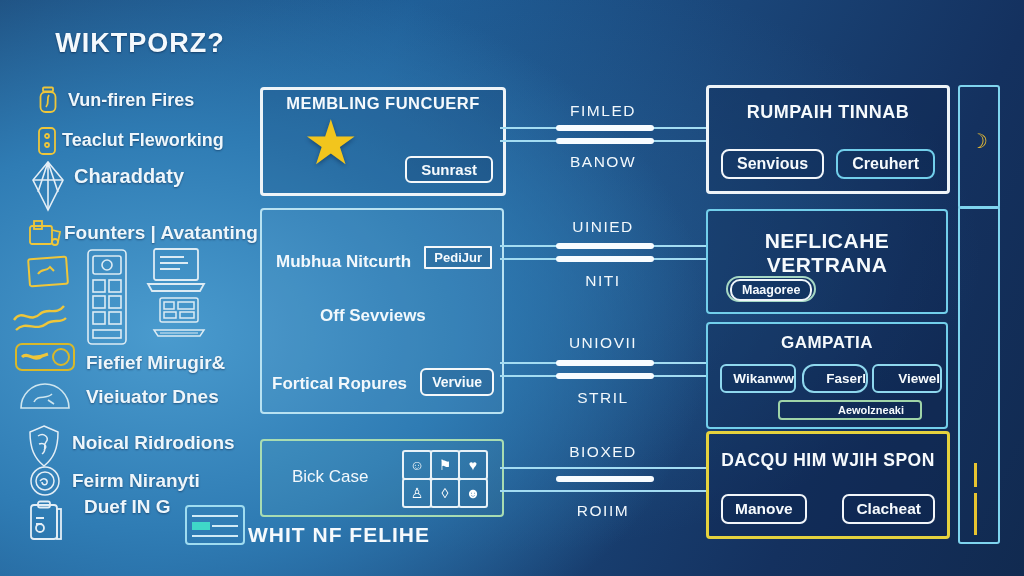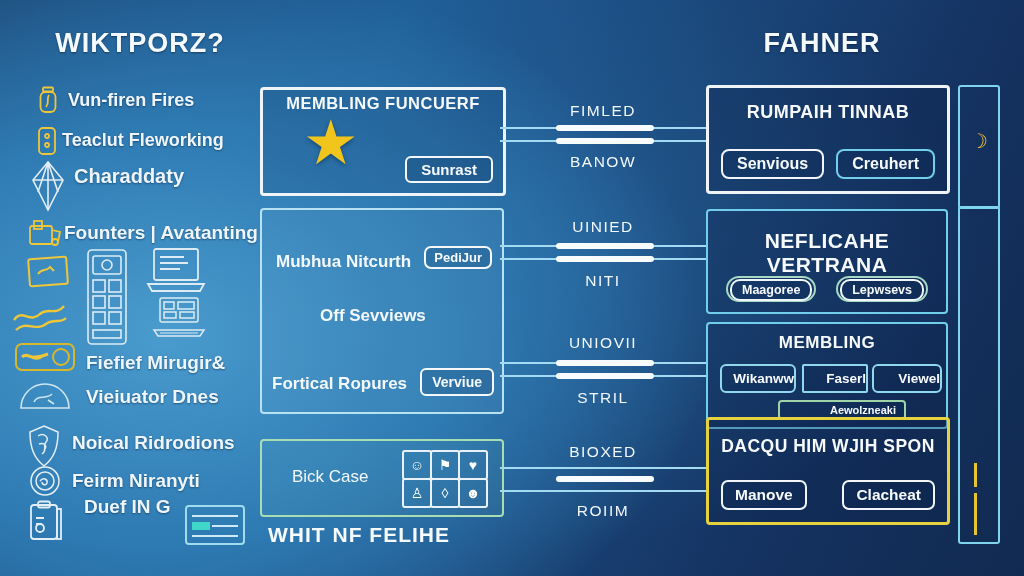--- a/index.html
+++ b/index.html
@@ -28,21 +28,20 @@
                display:flex; align-items:center; justify-content:center; font-size:14px; color:#fff; }
   .pill-outer { border:2px solid #a6d8c4; border-radius:14px; padding:2px; background:rgba(10,35,75,0.15); }
   .pill-inner { border:2px solid #f0f6fa; border-radius:10px; padding:2px 10px; font-size:12.5px; font-weight:bold; color:#f6fafd; text-align:center; }
 </style>
 </head>
 <body>
 
 <div class="canvas">
 
   <div class="abs hdr" style="left:40px;top:28px">WIKTPORZ?</div>
-  <div class="abs hdr" style="left:722px;top:28px">FAHNER</div>
 
   <span class="abs ico" style="left:36px;top:86px">
     <svg width="24" height="30" viewBox="0 0 24 30" fill="none" stroke="#eec63a" stroke-width="1.8">
       <rect x="7" y="1.5" width="10" height="4" rx="1"></rect>
         <rect x="4.5" y="6" width="15" height="20" rx="5"></rect>
       <path d="M13 9 C10 13 14 16 10 21"></path>
       </svg>
     </span>
   <span class="abs side-label" style="left:68px;top:90px">Vun-firen Fires</span>
 
@@ -173,39 +172,39 @@
     </span>
 
   <div class="abs fbox" style="left:260px;top:87px;width:240px;height:103px;border:3px solid #eef4f8;background:rgba(12,42,86,0.14)">
     <div class="box-title" style="margin-top:4px;font-size:16.5px">MEMBLING FUNCUERF</div>
     <span class="abs" style="left:40px;top:22px;font-size:62px;line-height:62px;color:#f2c51d;text-shadow:0 2px 4px rgba(0,20,50,.4)">★</span>
     <span class="abs btn" style="right:10px;bottom:10px;border:2px solid #f5f8fa;border-radius:6px;padding:3px 14px;font-size:15px">Sunrast</span>
   </div>
 
   <div class="abs fbox" style="left:260px;top:208px;width:240px;height:202px;border:2px solid #b8e2f2;background:rgba(150,210,235,0.08)">
     <span class="abs" style="left:14px;top:42px;font-size:17px;font-weight:bold">Mubhua Nitcurth</span>
-    <span class="abs btn" style="right:10px;top:36px;border:2px solid #f5f8fa;border-radius:7px;padding:2px 8px;font-size:13px">PediJur</span>
+    <span class="abs btn" style="right:10px;top:36px;border:2px solid #f5f8fa;border-radius:1px;padding:2px 8px;font-size:13px">PediJur</span>
     <span class="abs" style="left:58px;top:96px;font-size:17px;font-weight:bold">Off Sevviews</span>
     <span class="abs" style="left:10px;top:164px;font-size:17px;font-weight:bold">Fortical Ropures</span>
     <span class="abs btn" style="right:8px;top:158px;border:2px solid #f5f8fa;border-radius:6px;padding:4px 10px;font-size:14px">Verviue</span>
   </div>
 
   <div class="abs fbox" style="left:260px;top:439px;width:240px;height:74px;border:2px solid #a8dcb2;background:rgba(150,220,180,0.06)">
     <span class="abs" style="left:30px;top:26px;font-size:17px;font-weight:normal">Bick Case</span>
     <div class="abs" style="left:140px;top:9px;display:grid;grid-template-columns:repeat(3,26px);grid-auto-rows:26px;gap:2px">
       <div class="grid-cell">☺</div>
       <div class="grid-cell">⚑</div>
       <div class="grid-cell">♥</div>
       <div class="grid-cell">♙</div>
       <div class="grid-cell">◊</div>
       <div class="grid-cell">☻</div>
     </div>
   </div>
 
-  <div class="abs" style="left:268px;top:523px;font-size:21px;font-weight:bold;letter-spacing:1px;color:#f6fafd">WHIT NF FELIHE</div>
+  <div class="abs" style="left:248px;top:523px;font-size:21px;font-weight:bold;letter-spacing:1px;color:#f6fafd">WHIT NF FELIHE</div>
 
   <div class="abs low-label" style="left:502px;top:102px;width:202px">FIMLED</div>
   <div class="abs conn" style="left:500px;top:127px">
       <span class="hi"></span>
     </div>
   <div class="abs conn" style="left:500px;top:140px">
       <span class="hi"></span>
     </div>
   <div class="abs low-label" style="left:502px;top:153px;width:202px">BANOW</div>
 
@@ -235,32 +234,31 @@
 
   <div class="abs fbox" style="left:706px;top:85px;width:238px;height:103px;border:3px solid #eef4f8;background:rgba(13,34,72,0.30)">
     <div class="box-title" style="margin-top:14px;font-size:18px">RUMPAIH TINNAB</div>
     <span class="abs btn" style="left:12px;bottom:12px;border:2.5px solid #f2f6fa;border-radius:8px;padding:4px 14px;font-size:16px">Senvious</span>
     <span class="abs btn" style="right:12px;bottom:12px;border:2.5px solid #72cfeb;border-radius:8px;padding:4px 14px;font-size:16px">Creuhert</span>
   </div>
 
   <div class="abs fbox" style="left:706px;top:209px;width:238px;height:101px;border:2px solid #72cfeb;background:rgba(13,34,72,0.30)">
     <div class="box-title" style="margin-top:18px;font-size:21px">NEFLICAHE VERTRANA</div>
     <span class="abs pill-outer" style="left:18px;bottom:10px"><span class="pill-inner">Maagoree</span></span>
-    <span class="abs pill-outer" style="right:18px;bottom:10px"><span class="pill-inner">Lepwsevs</span></span>
   </div>
 
   <div class="abs fbox" style="left:706px;top:322px;width:238px;height:103px;border:2px solid #72cfeb;background:rgba(13,34,72,0.30)">
-    <div class="box-title" style="margin-top:9px;font-size:17px">MEMBLING</div>
+    <div class="box-title" style="margin-top:9px;font-size:17px">GAMPATIA</div>
     <span class="abs btn" style="left:12px;top:40px;width:72px;border:2px solid #8fd8ee;border-radius:6px;padding:5px 0;font-size:13.5px">Wikanww</span>
-    <span class="abs btn" style="left:94px;top:40px;width:62px;border:2px solid #8fd8ee;border-radius:2px;padding:5px 0;font-size:13.5px">Faserl</span>
+    <span class="abs btn" style="left:94px;top:40px;width:62px;border:2px solid #8fd8ee;border-radius:12px;padding:5px 0;font-size:13.5px">Faserl</span>
     <span class="abs btn" style="left:164px;top:40px;width:66px;border:2px solid #8fd8ee;border-radius:6px;padding:5px 0;font-size:13.5px">Viewel</span>
-    <span class="abs btn" style="left:70px;top:76px;width:108px;border:2px solid #9fd4a8;border-radius:4px;padding:2px 8px;font-size:11px">Aewolzneaki</span>
-  </div>
-
-  <div class="abs fbox" style="left:706px;top:417px;width:238px;height:102px;border:3px solid #e5d23e;background:rgba(13,34,72,0.30)">
+    <span class="abs btn" style="left:70px;top:76px;width:108px;border:2px solid #9fd4a8;border-radius:4px;padding:2px 16px;font-size:11px">Aewolzneaki</span>
+  </div>
+
+  <div class="abs fbox" style="left:706px;top:431px;width:238px;height:102px;border:3px solid #e5d23e;background:rgba(13,34,72,0.30)">
     <div class="box-title" style="margin-top:16px;font-size:17.5px">DACQU HIM WJIH SPON</div>
     <span class="abs btn" style="left:12px;bottom:12px;border:2.5px solid #f2f6fa;border-radius:7px;padding:4px 12px;font-size:15.5px">Manove</span>
     <span class="abs btn" style="right:12px;bottom:12px;border:2.5px solid #f2f6fa;border-radius:7px;padding:4px 12px;font-size:15.5px">Clacheat</span>
   </div>
 
   <div class="abs" style="left:958px;top:85px;width:38px;height:120px;border:2.5px solid #7fd4ee;border-radius:3px">
     <span class="abs" style="left:10px;top:42px;font-size:20px;color:#f2c230">☽</span>
   </div>
   <div class="abs" style="left:958px;top:206px;width:38px;height:334px;border:2.5px solid #7fd4ee;border-radius:3px">
     <span class="abs" style="left:14px;top:255px;width:3px;height:24px;background:#e8c430"></span>

